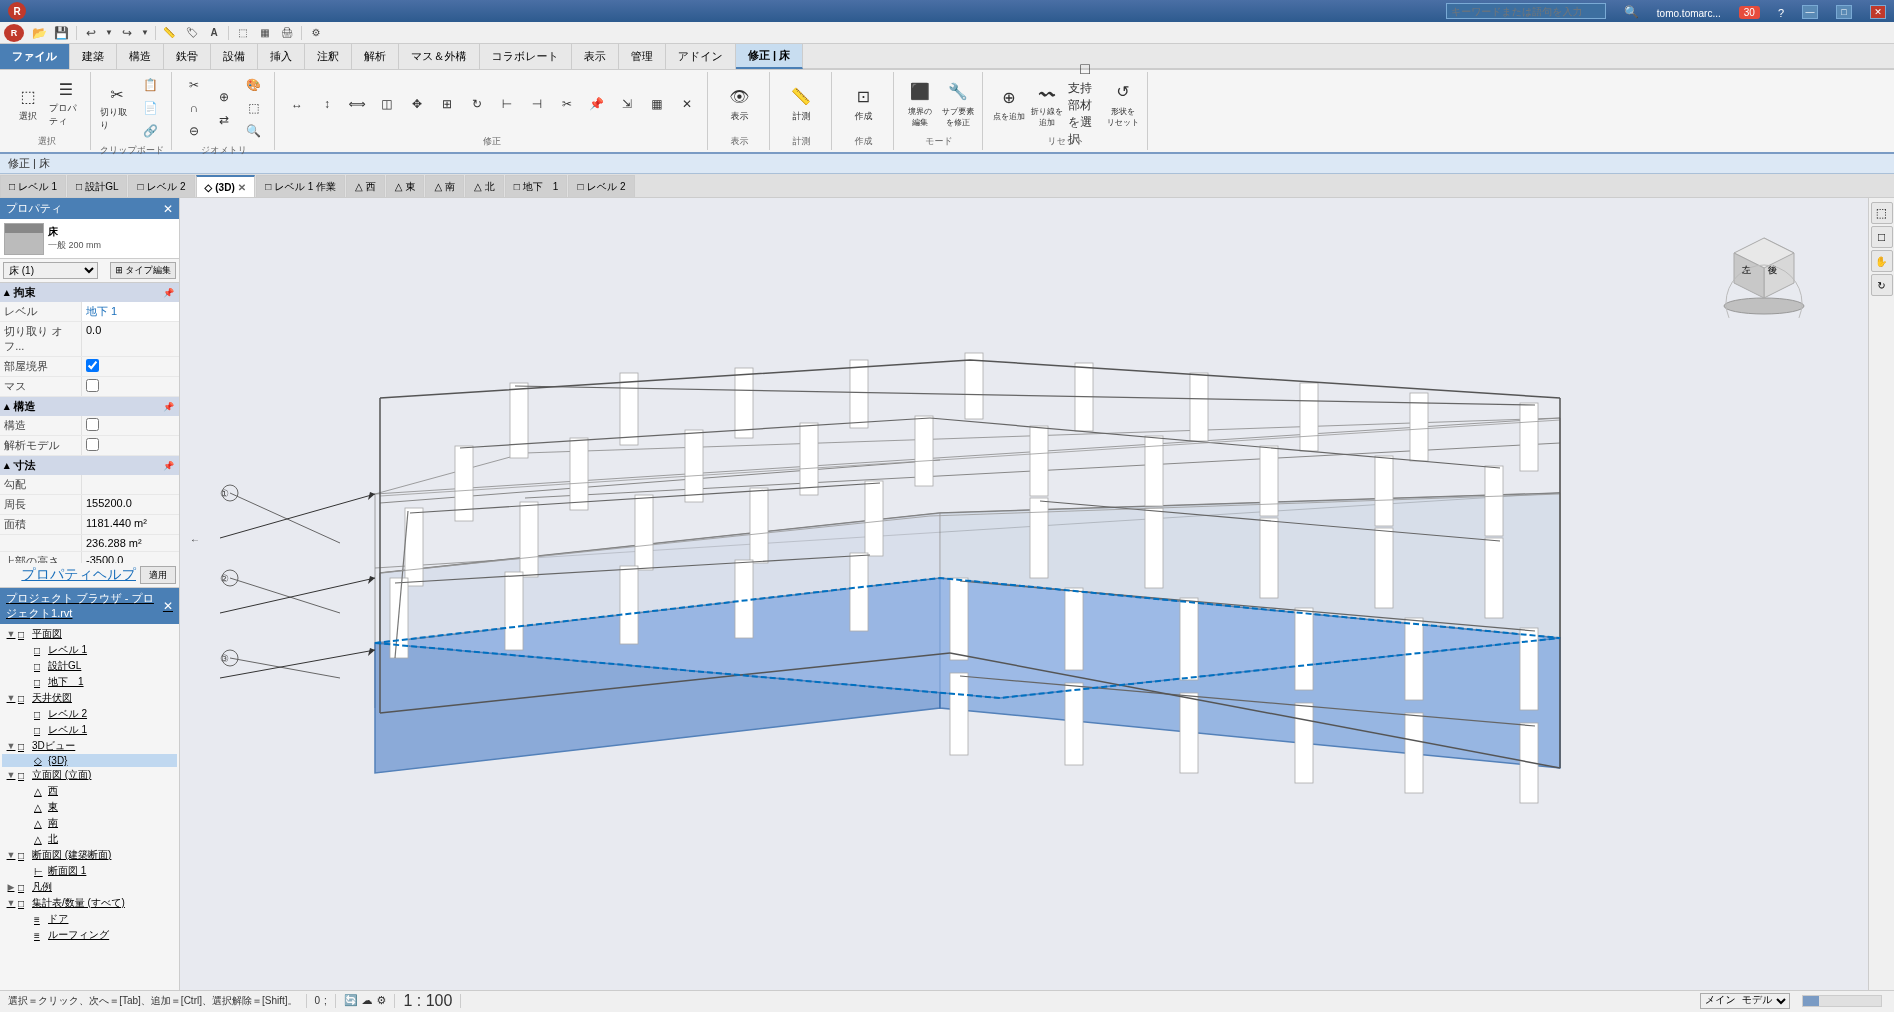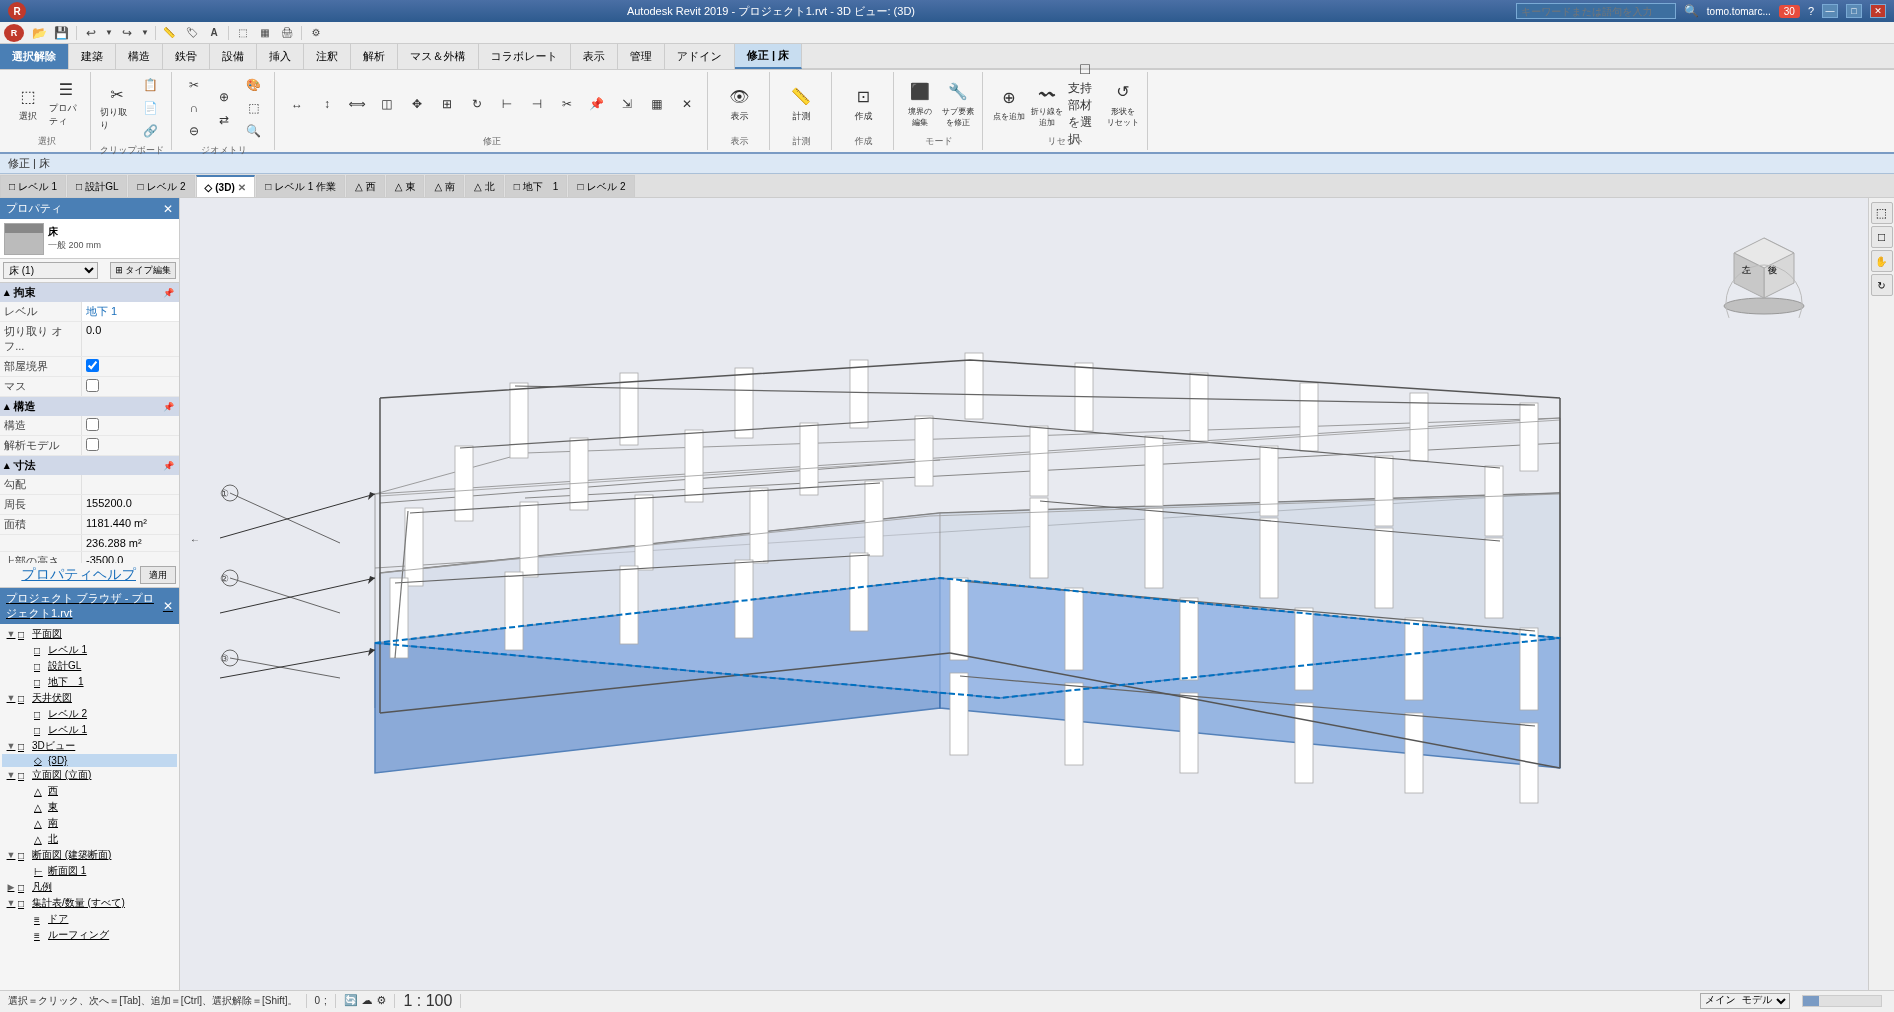--- a/index.html
+++ b/index.html
@@ -310,22 +310,21 @@
       height: 100px;
     }
   </style>
 </head>
 <body>
 
 <div id="titlebar">
   <div style="display:flex;align-items:center;gap:4px;">
     <div style="width:18px;height:18px;background:#c0392b;border-radius:50%;display:flex;align-items:center;justify-content:center;color:white;font-size:10px;font-weight:bold;">R</div>
   </div>
-  <div style="flex:1;text-align:center;font-size:11px;">Autodesk Revit 2019 - プロジェクト1.rvt - 3D ビュー: (3D)</div>
-  <div style="display:flex;align-items:center;gap:8px;">
+  <div style="display:flex;align-items:flex-end;gap:18px;">
     <input type="text" style="width: 160px; height: 16px; font-size: 10px; border: 1px solid rgb(122, 170, 213); background: rgb(61, 111, 160); color: white; padding: 0px 4px;" placeholder="キーワードまたは語句を入力">
     <div style="color:white;font-size:12px;cursor:pointer;">🔍</div>
     <div style="font-size:10px;">tomo.tomarc...</div>
     <div style="background:#e74c3c;color:white;border-radius:3px;padding:1px 5px;font-size:10px;cursor:pointer;">30</div>
     <div style="cursor:pointer;font-size:11px;">?</div>
     <div class="win-btn" style="cursor:pointer;">—</div>
     <div class="win-btn" style="cursor:pointer;">□</div>
     <div class="win-btn" style="cursor:pointer;background:#c0392b;">✕</div>
   </div>
 </div>
@@ -346,21 +345,21 @@
   <div class="qa-sep"></div>
   <div class="qa-btn" style="font-size:10px;">⬚</div>
   <div class="qa-btn" style="font-size:10px;">▦</div>
   <div class="qa-btn" style="font-size:10px;">🖨</div>
   <div class="qa-sep"></div>
   <div class="qa-btn" style="font-size:10px;">⚙</div>
 </div>
 
 <div id="ribbon">
   <div id="ribbon-tabs">
-    <div class="ribbon-tab file">選択解除</div>
+    <div class="ribbon-tab file">ファイル</div>
     <div class="ribbon-tab">建築</div>
     <div class="ribbon-tab">構造</div>
     <div class="ribbon-tab">鉄骨</div>
     <div class="ribbon-tab">設備</div>
     <div class="ribbon-tab">挿入</div>
     <div class="ribbon-tab">注釈</div>
     <div class="ribbon-tab">解析</div>
     <div class="ribbon-tab">マス＆外構</div>
     <div class="ribbon-tab">コラボレート</div>
     <div class="ribbon-tab">表示</div>

